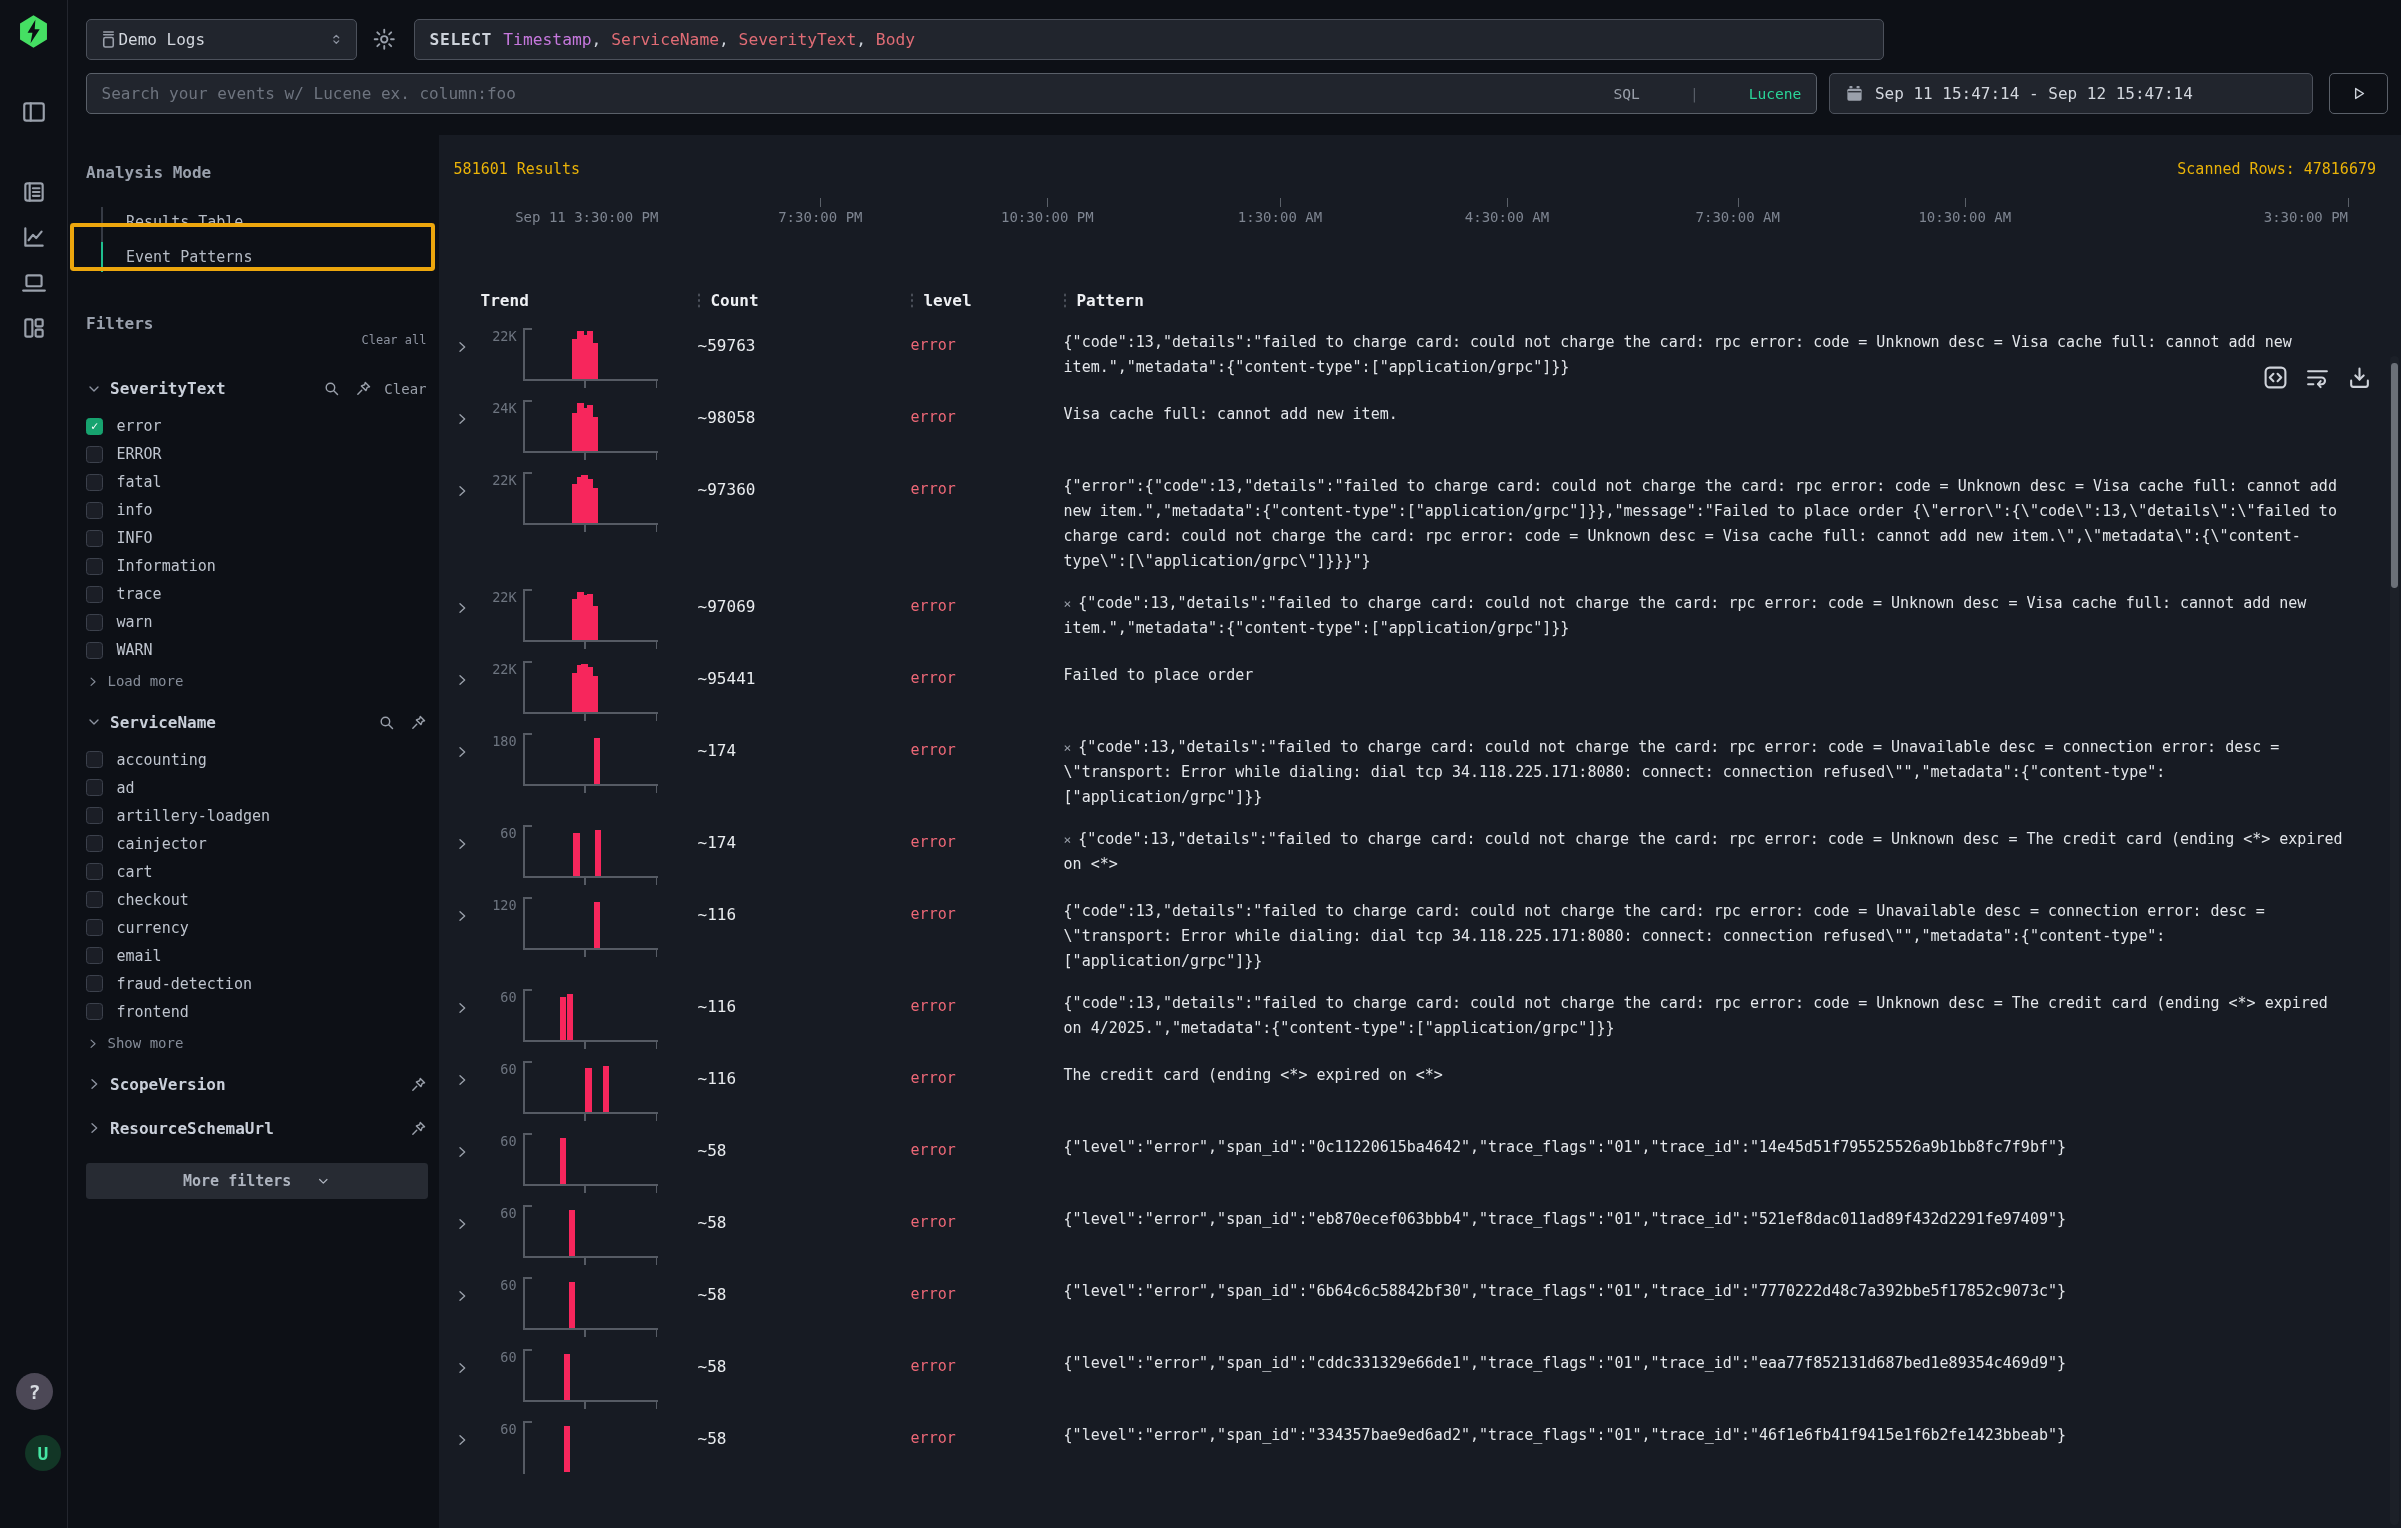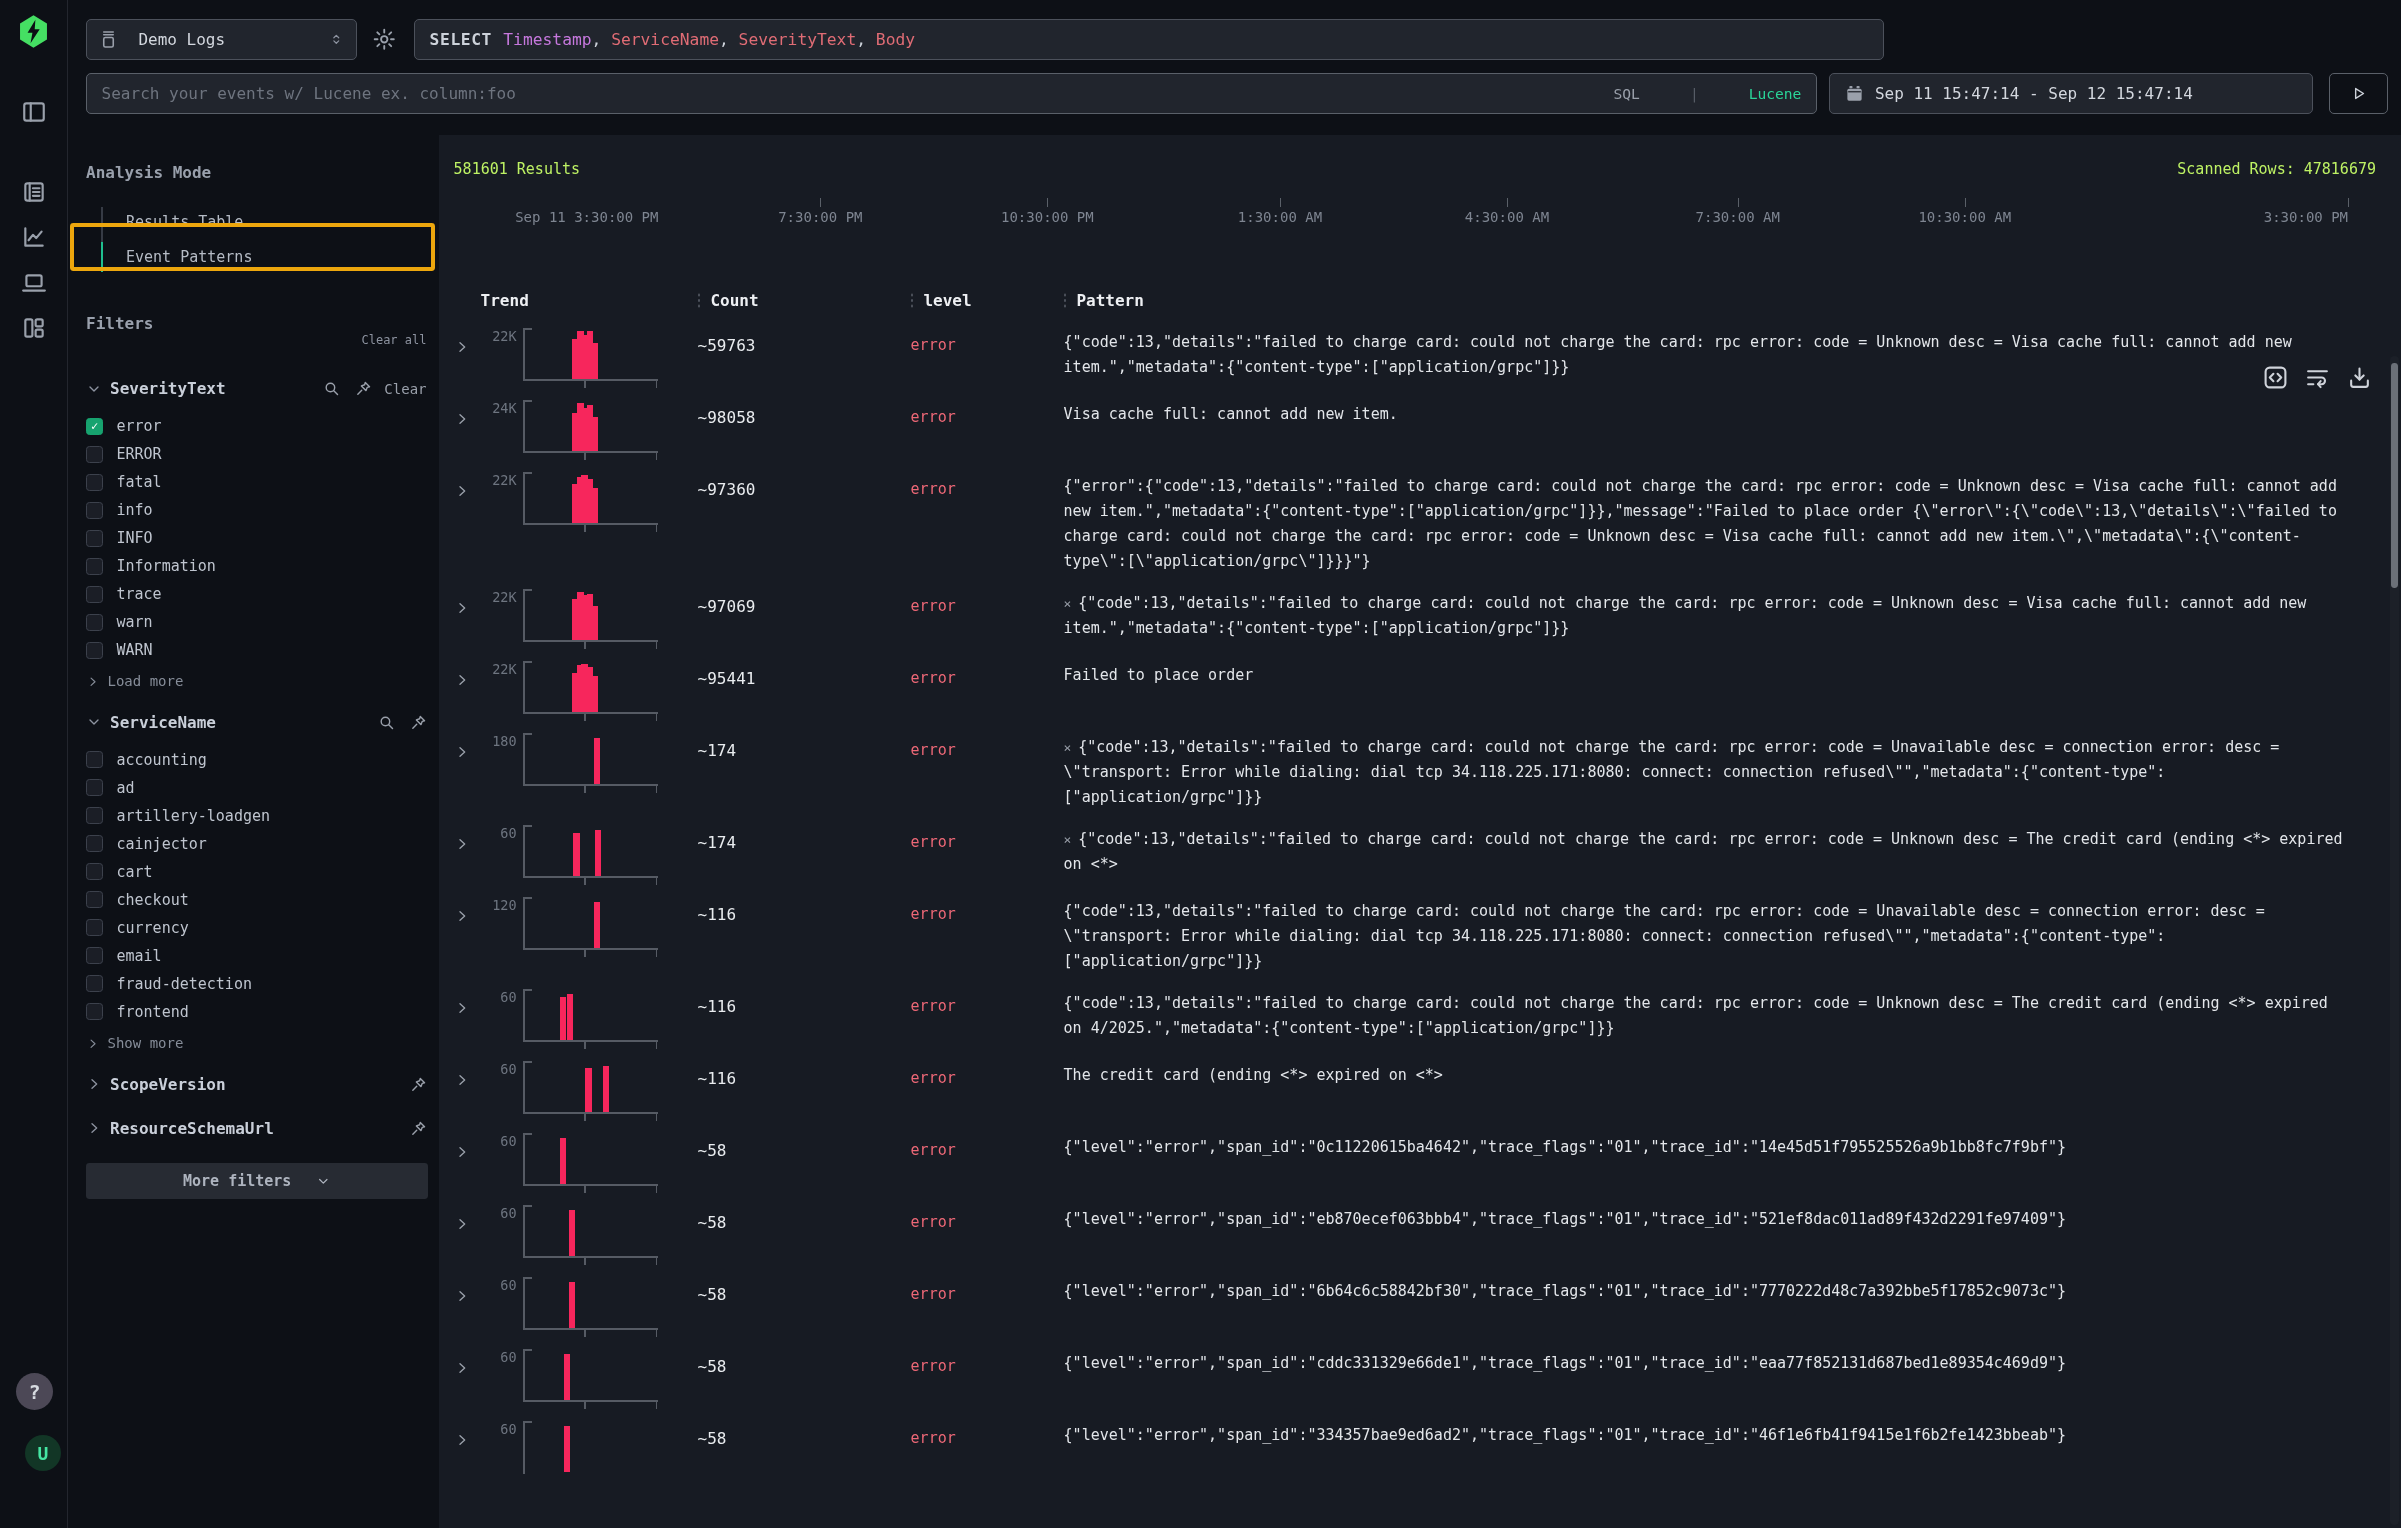--- a/index.html
+++ b/index.html
@@ -20,21 +20,21 @@
   .help-circle { position:absolute; left:16px; top:8px; width:37px; height:37px; border-radius:50%;
     background:#4c4856; color:#d6dae0; font-size:20px; font-weight:bold; display:flex; align-items:center; justify-content:center; cursor:pointer; }
   .user-circle { position:absolute; left:25px; top:70px; width:36px; height:36px; border-radius:50%;
     background:#123626; color:#45e6a3; font-size:18px; font-weight:bold; display:flex; align-items:center; justify-content:center; cursor:pointer; }
 
   
   .topbar { position:absolute; left:68px; top:0; right:0; height:135px; background:#0d1016; }
   .trow1 { position:absolute; top:19px; left:0; right:0; height:41px; }
   .trow2 { position:absolute; top:73px; left:0; right:0; height:41px; }
   .box { background:#21252d; border:1.1px solid #4c515b; border-radius:5px; display:flex; align-items:center; }
-  .src-select { position:absolute; left:18px; width:271px; height:41px; padding:0 12.4px; gap:20px; cursor:pointer; }
+  .src-select { position:absolute; left:18px; width:271px; height:41px; padding:0 12.4px; gap:0; cursor:pointer; }
   .src-select .lbl { font-size:16px; color:#d3d7de; flex:1; }
   .gear-btn { position:absolute; left:300px; top:0; width:32px; height:41px; display:flex; align-items:center; justify-content:center; color:#99a0ab; cursor:pointer; }
   .sql-box { position:absolute; left:346px; width:1470px; height:41px; padding:0 14.6px; font-size:16.3px; cursor:text; }
   .kw { font-weight:bold; color:#cdd2da; margin-right:11.3px; letter-spacing:0.6px; }
   .order-box { position:absolute; left:1859px; width:462px; height:41px; padding:0 14.6px; font-size:16.3px; cursor:text; }
   .search-box { position:absolute; left:18px; width:1731px; height:41px; border:1.1px solid #5a6069; padding:0 14.6px; cursor:text;gap:40px; }
   .search-ph { flex:1; font-size:16px; color:#6e747f; }
   .mode { font-size:14.6px; }
   .date-btn { position:absolute; left:1761px; width:484px; height:41px; padding:0 14.6px; gap:11.3px; cursor:pointer; }
   .date-btn .lbl { font-size:16px; color:#d3d7de; }
@@ -64,21 +64,21 @@
   .more-link { display:flex; align-items:center; gap:8px; height:30px; color:#868d99; font-size:14px; cursor:pointer; margin-top:2.3px; }
   .more-filters { margin-top:17px; width:342px; height:36px; background:#272b33; border:none; border-radius:3.4px;
     color:#aeb4bf; font-size:15px; font-weight:bold; font-family:inherit; display:flex; align-items:center; justify-content:center; gap:25px; cursor:pointer; }
 
   
   .annotation { position:absolute; left:70px; top:223px; width:365px; height:48px; border:4px solid #ecא60d;
     border:4px solid #eca60d; border-radius:3.4px; z-index:90; pointer-events:none; }
 
   
   .main { position:absolute; left:439px; top:135px; right:0; bottom:0; background:#171b23; padding:25px 25px 0 14.6px; overflow:hidden; }
-  .res-row { display:flex; justify-content:space-between; font-size:15px; color:#bef264; }
+  .res-row { display:flex; justify-content:space-between; font-size:15px; color:#eab308; }
   .chart-wrap { margin:20px 0 0 56px; position:relative; }
   .plot { position:relative; height:79px; border-left:1.1px solid #5a6068; margin-right:5.6px; }
   .plot::before { content:""; position:absolute; left:0; top:0; width:9px; height:1.7px; background:#5a6068; }
   .plot::after { content:""; position:absolute; left:0; right:0; bottom:-1.1px; height:1.1px; background:#5a6068; }
   .base-dashes { position:absolute; left:2.3px; right:0; bottom:0; height:2.8px;
     background:repeating-linear-gradient(90deg,#f7265c 0 14.6px,transparent 14.6px 31px); opacity:.9; }
   .ylab { position:absolute; font-size:14px; color:#7e8591; }
   .ylab.top { left:-41px; top:-8px; } .ylab.zero { left:-21.4px; bottom:-8px; }
   .bar { position:absolute; bottom:0; width:27px; background:#f7265c; transform:translateX(-50%); }
   .xticks { position:relative; height:29px; margin-right:5.6px; }

